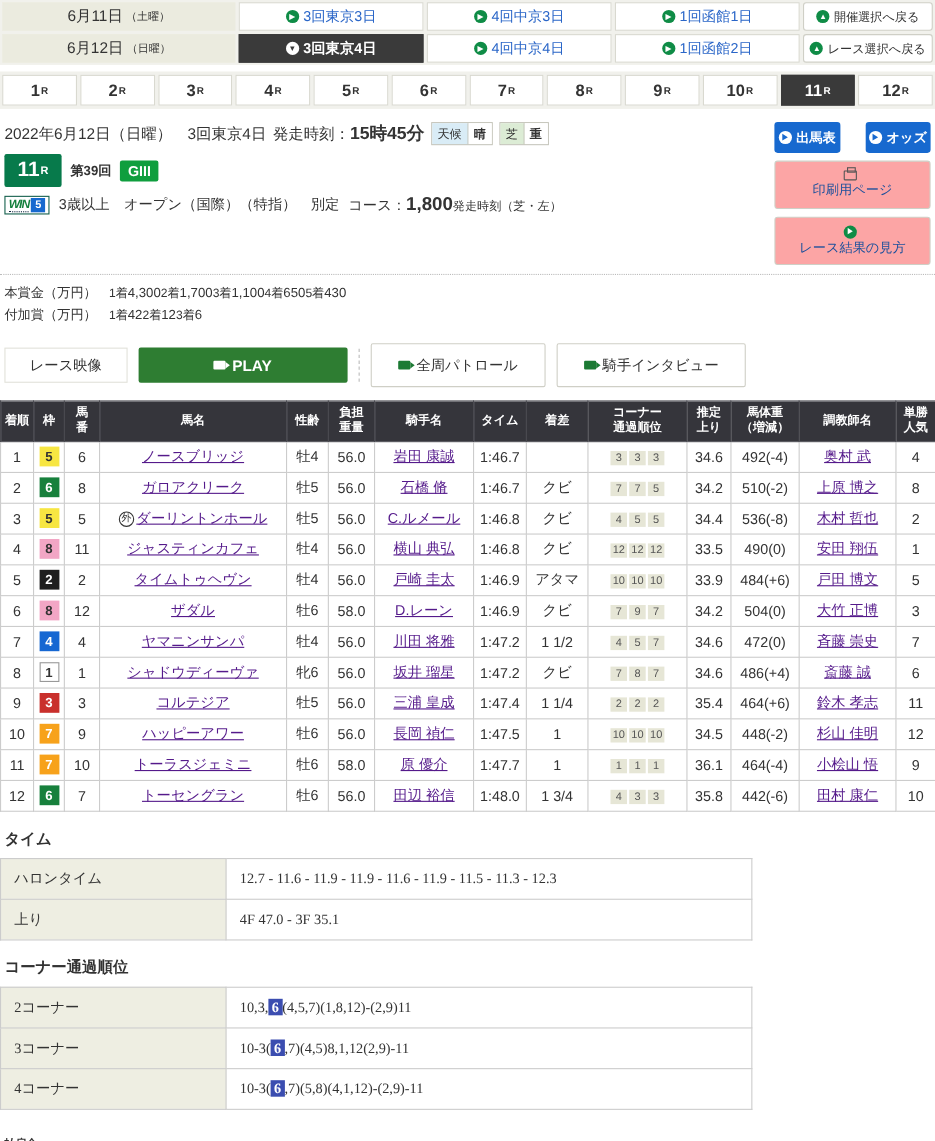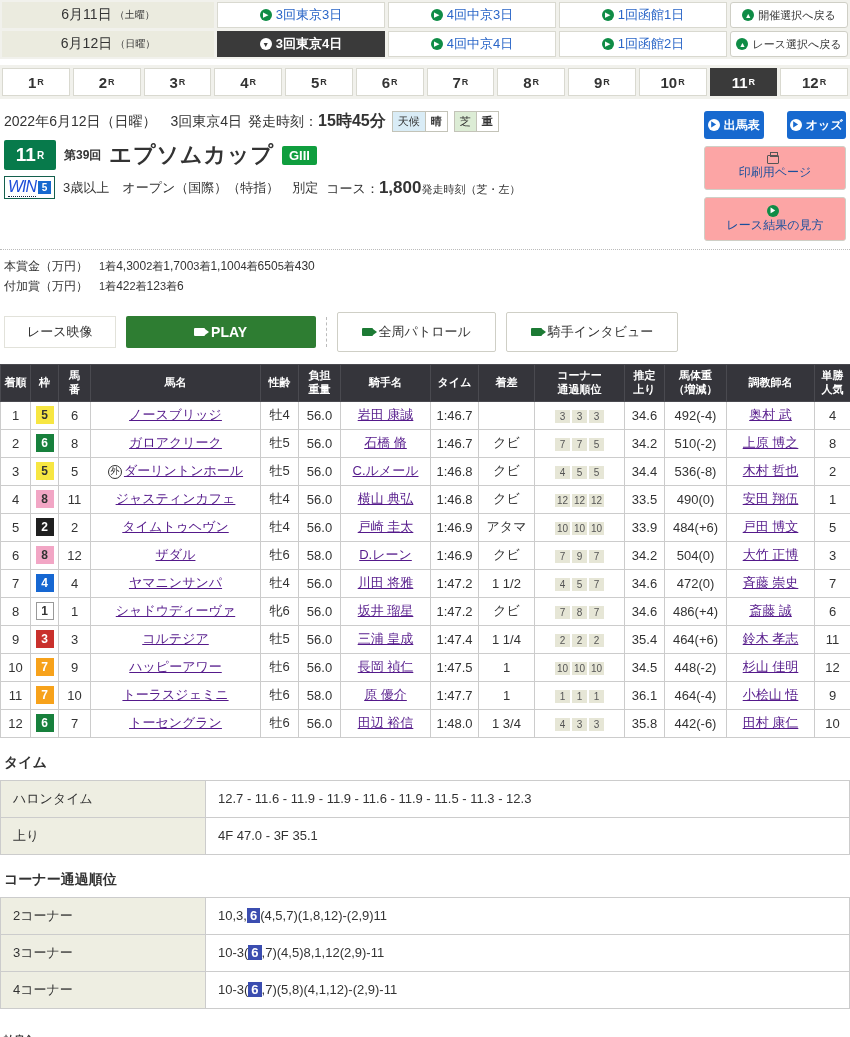--- a/index.html
+++ b/index.html
@@ -35,21 +35,21 @@
   .chip.turf .k { background:#dcecd5; }
   .chip .v { background:#fff; font-weight:bold; }
   .rh-line2 { display:flex; align-items:center; gap:8px; margin-top:8px; }
   .rno { background:#077a4b; color:#fff; font-weight:bold; font-size:19px; width:52px; height:30px; display:flex; align-items:center; justify-content:center; border-radius:2px; }
   .rno small { font-size:10px; margin-left:1px; }
   .rtitle-pre { font-size:12px; font-weight:bold; }
   .rtitle { font-size:22px; font-weight:bold; letter-spacing:1px; }
   .grade { background:#0f9e3e; color:#fff; font-weight:bold; font-size:13px; padding:2px 7px; border-radius:2px; }
   .rh-line3 { display:flex; align-items:center; gap:8px; margin-top:6px; font-size:13px; }
   .win5 { display:inline-flex; align-items:center; border:1px solid #14604d; padding:1px 3px; gap:2px; background:#fff; }
-  .win5 i { font-style:italic; font-weight:normal; font-size:16px; color:#1d4ed8; border-bottom:1px dotted #10253f; letter-spacing:-1px; }
+  .win5 i { font-style:italic; font-weight:bold; font-size:11px; color:#15803d; border-bottom:1px dotted #10253f; letter-spacing:-1px; }
   .win5 b { background:#1769cf; color:#fff; font-size:10px; width:13px; height:13px; display:inline-flex; align-items:center; justify-content:center; }
   .course b { font-size:17px; }
   .course small { font-size:11px; }
   .rh-right { display:flex; flex-direction:column; gap:7px; width:142px; flex:0 0 auto; }
   .rh-right .btn-row { display:flex; gap:23px; }
   .btn-blue { flex:1; background:#1769cf; color:#fff; font-weight:bold; font-size:12px; height:28px; border:none; border-radius:3px; display:flex; align-items:center; justify-content:center; cursor:pointer; }
   .btn-white { background:#fca5a5; border:1px solid #cfcfc6; border-radius:3px; height:44px; font-size:12px; color:#1a4f9c; display:flex; align-items:center; justify-content:center; cursor:pointer;flex-direction:column; }
   .printer { display:inline-block; width:12px; height:9px; border:1px solid #555; border-radius:1px; position:relative; margin-right:5px; }
   .printer::before { content:""; position:absolute; left:2px; top:-4px; width:6px; height:3px; border:1px solid #555; }
 
@@ -83,21 +83,21 @@
   .waku.w4 { background:#1667d2; color:#fff; }
   .waku.w5 { background:#f7e642; color:#333; }
   .waku.w6 { background:#17803c; color:#fff; }
   .waku.w7 { background:#f7a21b; color:#fff; }
   .waku.w8 { background:#f2a6c5; color:#333; }
   .cpos { display:inline-block; min-width:15px; padding:1px 1px; background:#e6e6d6; color:#555; font-size:10px; margin:0 1px; text-align:center; }
   .gaikoku { display:inline-flex; width:14px; height:14px; border:1px solid #333; border-radius:50%; font-size:9px; align-items:center; justify-content:center; margin-right:2px; color:#333; vertical-align:1px; }
 
   
   .sec-h { font-size:14px; font-weight:bold; margin:16px 4px 8px 4px; }
-  table.kv { border-collapse:collapse; width:850px; table-layout:fixed; }
+  table.kv { border-collapse:collapse; width:684px; table-layout:fixed;font-family:Liberation Serif, serif; }
   table.kv td { border:1px solid #ccc; height:37px; padding:4px 12px; font-size:13px; background:#fff; }
   table.kv td.k { background:#eeeee2; width:205px; }
 
   
   .pay-h { font-size:10px; font-weight:bold; margin:24px 4px 0 4px; }
   .pay-underline { height:2px; margin:6px 0 16px 0; background:linear-gradient(to right, #2e7d32 0 190px, #e0e0da 190px 100%); }
   table.pay { border-collapse:collapse; width:850px; table-layout:fixed; }
   table.pay td { border:1px solid #ccc; height:30px; font-size:13px; padding:2px 8px; background:#fff; }
   table.pay td.bt { background:#eeede0; text-align:center; font-weight:bold; padding:2px 4px; }
   table.pay td.combo { text-align:center; }
@@ -155,21 +155,20 @@
             <span class="k">芝</span>
             <span class="v">重</span>
           </span>
       </div>
       <div class="rh-line2">
         <span class="rno">
             <span>11</span>
             <small>R</small>
           </span>
         <span class="rtitle-pre">第39回</span>
-        <span class="rtitle">エプソムカップ</span>
         <span class="grade">GIII</span>
       </div>
       <div class="rh-line3">
         <span class="win5">
             <i>WIN</i>
             <b>5</b>
           </span>
         <span>3歳以上　オープン（国際）（特指）　別定</span>
         <span class="course"><span>コース：</span><b>1,800</b><small>発走時刻（芝・左）</small></span>
       </div>

